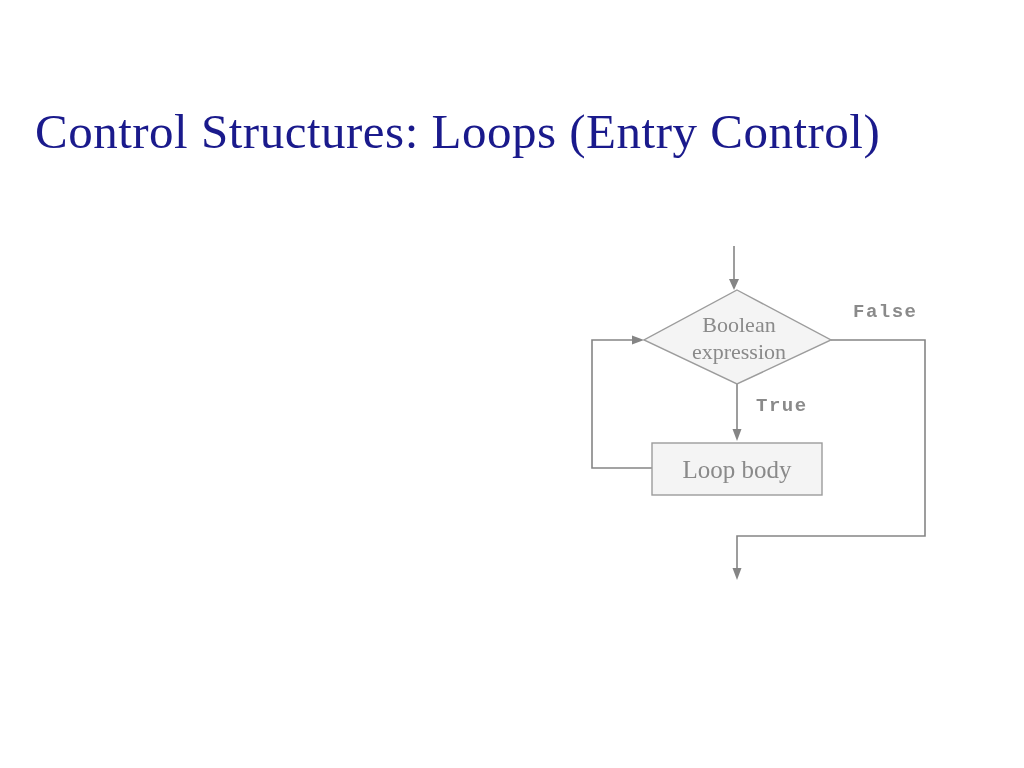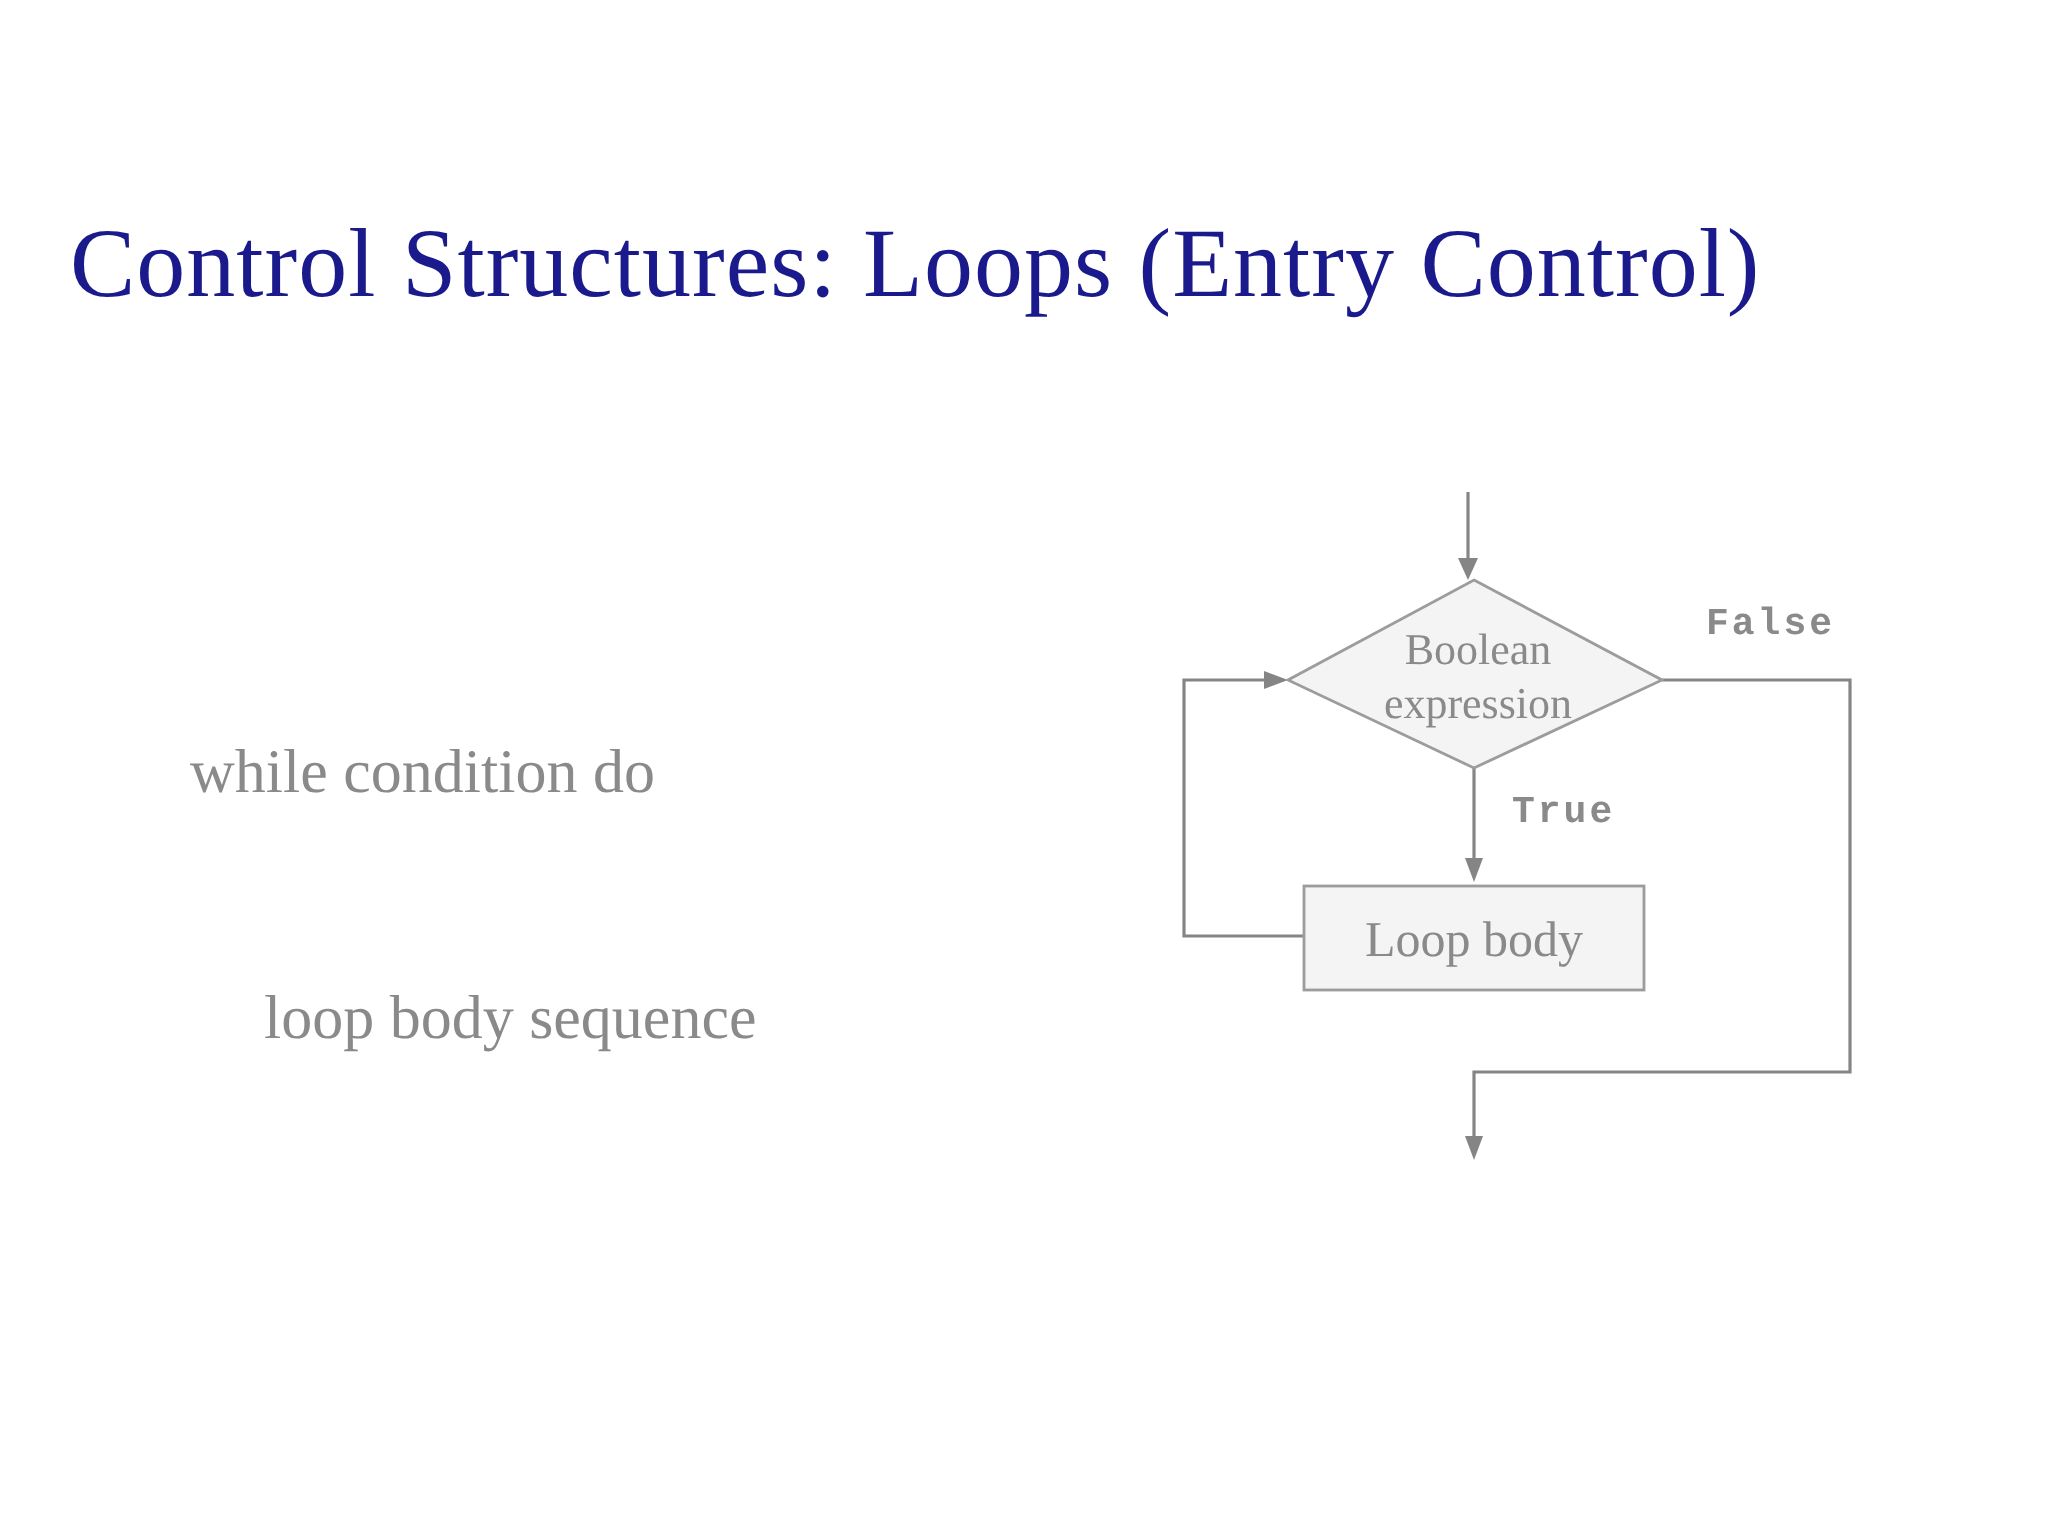--- a/index.html
+++ b/index.html
@@ -83,24 +83,20 @@
     fill: var(--branch_label, #8a8a8a);
   }
 </style>
 </head>
 <body>
 
 <div class="slide">
 
   <div class="slide-title">Control Structures: Loops (Entry Control)</div>
 
-  <div class="code-block">
-    <div class="code-line1">while condition do</div>
-    <div class="code-line2">loop body sequence</div>
-  </div>
 
   <svg class="flow-svg" width="1024" height="768" viewBox="0 0 1024 768" xmlns="http://www.w3.org/2000/svg">
 
     <line class="flow-line" x1="734" y1="246" x2="734" y2="280"></line>
     <polygon class="flow-arrowhead" points="729,279 739,279 734,290"></polygon>
 
     <polyline class="flow-line" points="652,468 592,468 592,340 632,340"></polyline>
     <polygon class="flow-arrowhead" points="632,335.5 632,344.5 644,340"></polygon>
 
     <polyline class="flow-line" points="831,340 925,340 925,536 737,536 737,569"></polyline>

